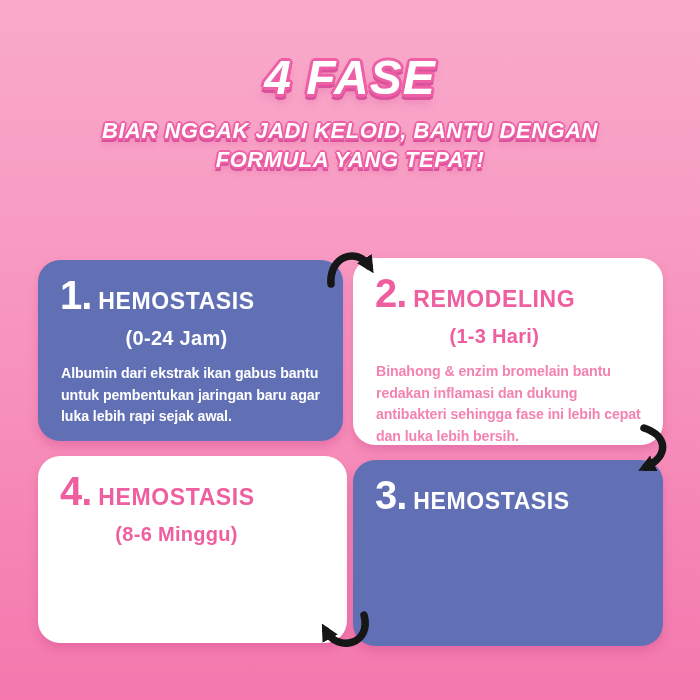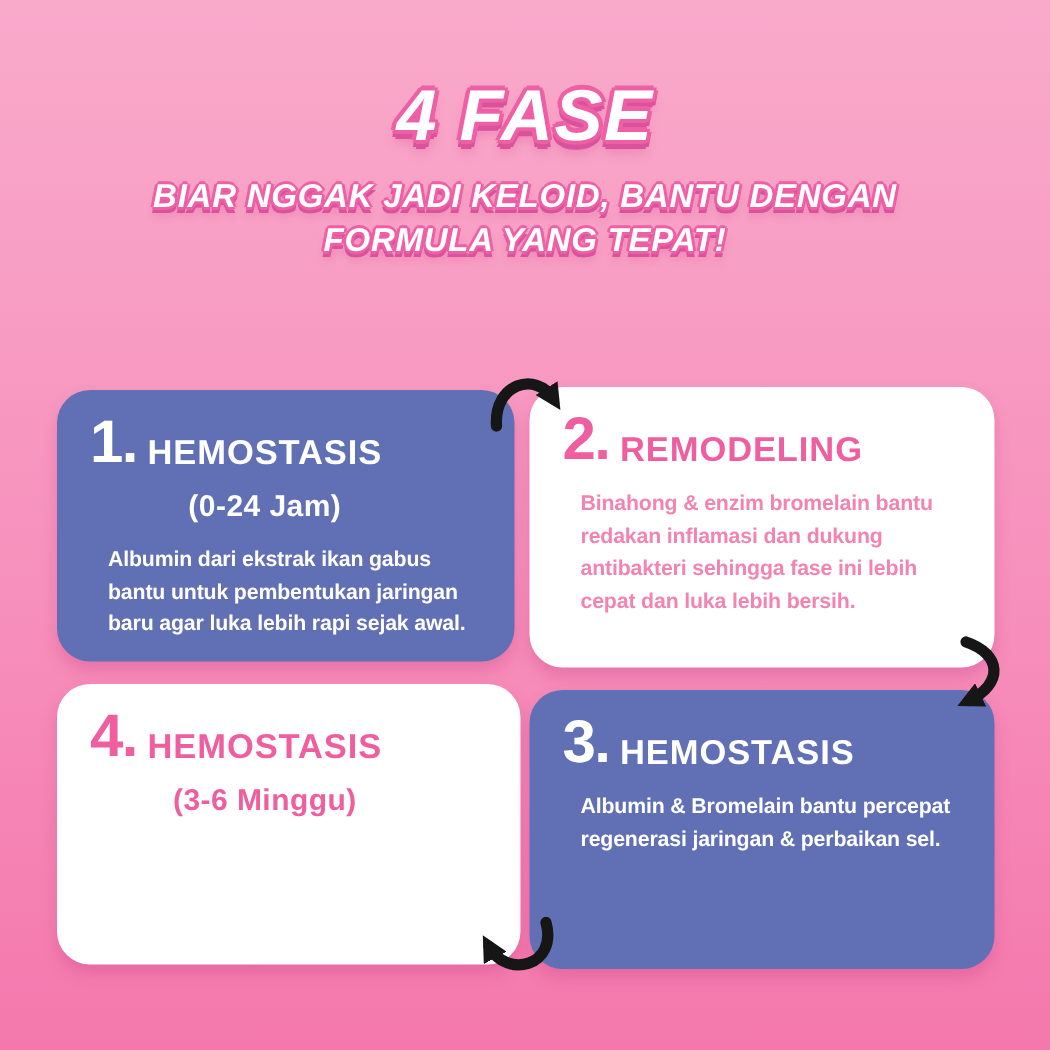--- a/index.html
+++ b/index.html
@@ -55,21 +55,21 @@
   .card2{left:353px;top:258px;width:310px;height:187px;}
   .card4{left:38px;top:456px;width:309px;height:187px;}
   .card3{left:353px;top:460px;width:310px;height:186px;}
 
   .card-head{display:flex;align-items:flex-start;}
   .num{font-size:40px;font-weight:bold;line-height:1;letter-spacing:-1px;}
   .head-col{display:inline-flex;flex-direction:column;align-items:center;margin-left:7px;}
   .name{font-size:23px;font-weight:bold;line-height:1;margin-top:15px;letter-spacing:0.6px;}
   .dur{font-size:20px;font-weight:bold;margin-top:14px;letter-spacing:0.3px;}
   .desc{
-    margin:13px 0 0 12px;font-size:14.2px;font-weight:bold;
+    margin:13px 0 0 1px;font-size:14.2px;font-weight:bold;
     line-height:1.52;letter-spacing:-0.1px;max-width:276px;
   }
 
   
   .arrows{position:absolute;left:0;top:0;width:700px;height:700px;pointer-events:none;}
   .arrows path.flow{fill:none;stroke:var(--arrow);stroke-width:7.5;stroke-linecap:round;}
 </style>
 </head>
 <body>
 
@@ -92,43 +92,43 @@
       </span>
     </div>
     <p class="desc">Albumin dari ekstrak ikan gabus bantu untuk pembentukan jaringan baru agar luka lebih rapi sejak awal.</p>
   </section>
 
   <section class="card white card2">
     <div class="card-head">
       <span class="num">2.</span>
       <span class="head-col">
         <span class="name">REMODELING</span>
+        <span class="dur">(1-3 Hari)</span>
       </span>
     </div>
     <p class="desc">Binahong &amp; enzim bromelain bantu redakan inflamasi dan dukung antibakteri sehingga fase ini lebih cepat dan luka lebih bersih.</p>
   </section>
 
   <section class="card white card4">
     <div class="card-head">
       <span class="num">4.</span>
       <span class="head-col">
         <span class="name">HEMOSTASIS</span>
-        <span class="dur">(3-6 Minggu)</span>
+        <span class="dur">(8-6 Minggu)</span>
       </span>
     </div>
   </section>
 
   <section class="card purple card3">
     <div class="card-head">
       <span class="num">3.</span>
       <span class="head-col">
         <span class="name">HEMOSTASIS</span>
       </span>
     </div>
-    <p class="desc">Albumin &amp; Bromelain bantu percepat regenerasi jaringan &amp; perbaikan sel.</p>
   </section>
 
   <svg class="arrows" viewBox="0 0 700 700" xmlns="http://www.w3.org/2000/svg">
     <defs>
       <marker id="ah" viewBox="0 0 10 10" refX="5" refY="5" markerWidth="2.3" markerHeight="2.3" orient="auto-start-reverse">
         <path d="M0,0 L10,5 L0,10 z" fill="#161616"></path>
       </marker>
     </defs>
     <path class="flow" d="M 331 284 C 329 256 357 247 369 266" marker-end="url(#ah)"></path>
     <path class="flow" d="M 644 428 C 668 436 669 456 646 467" marker-end="url(#ah)"></path>

